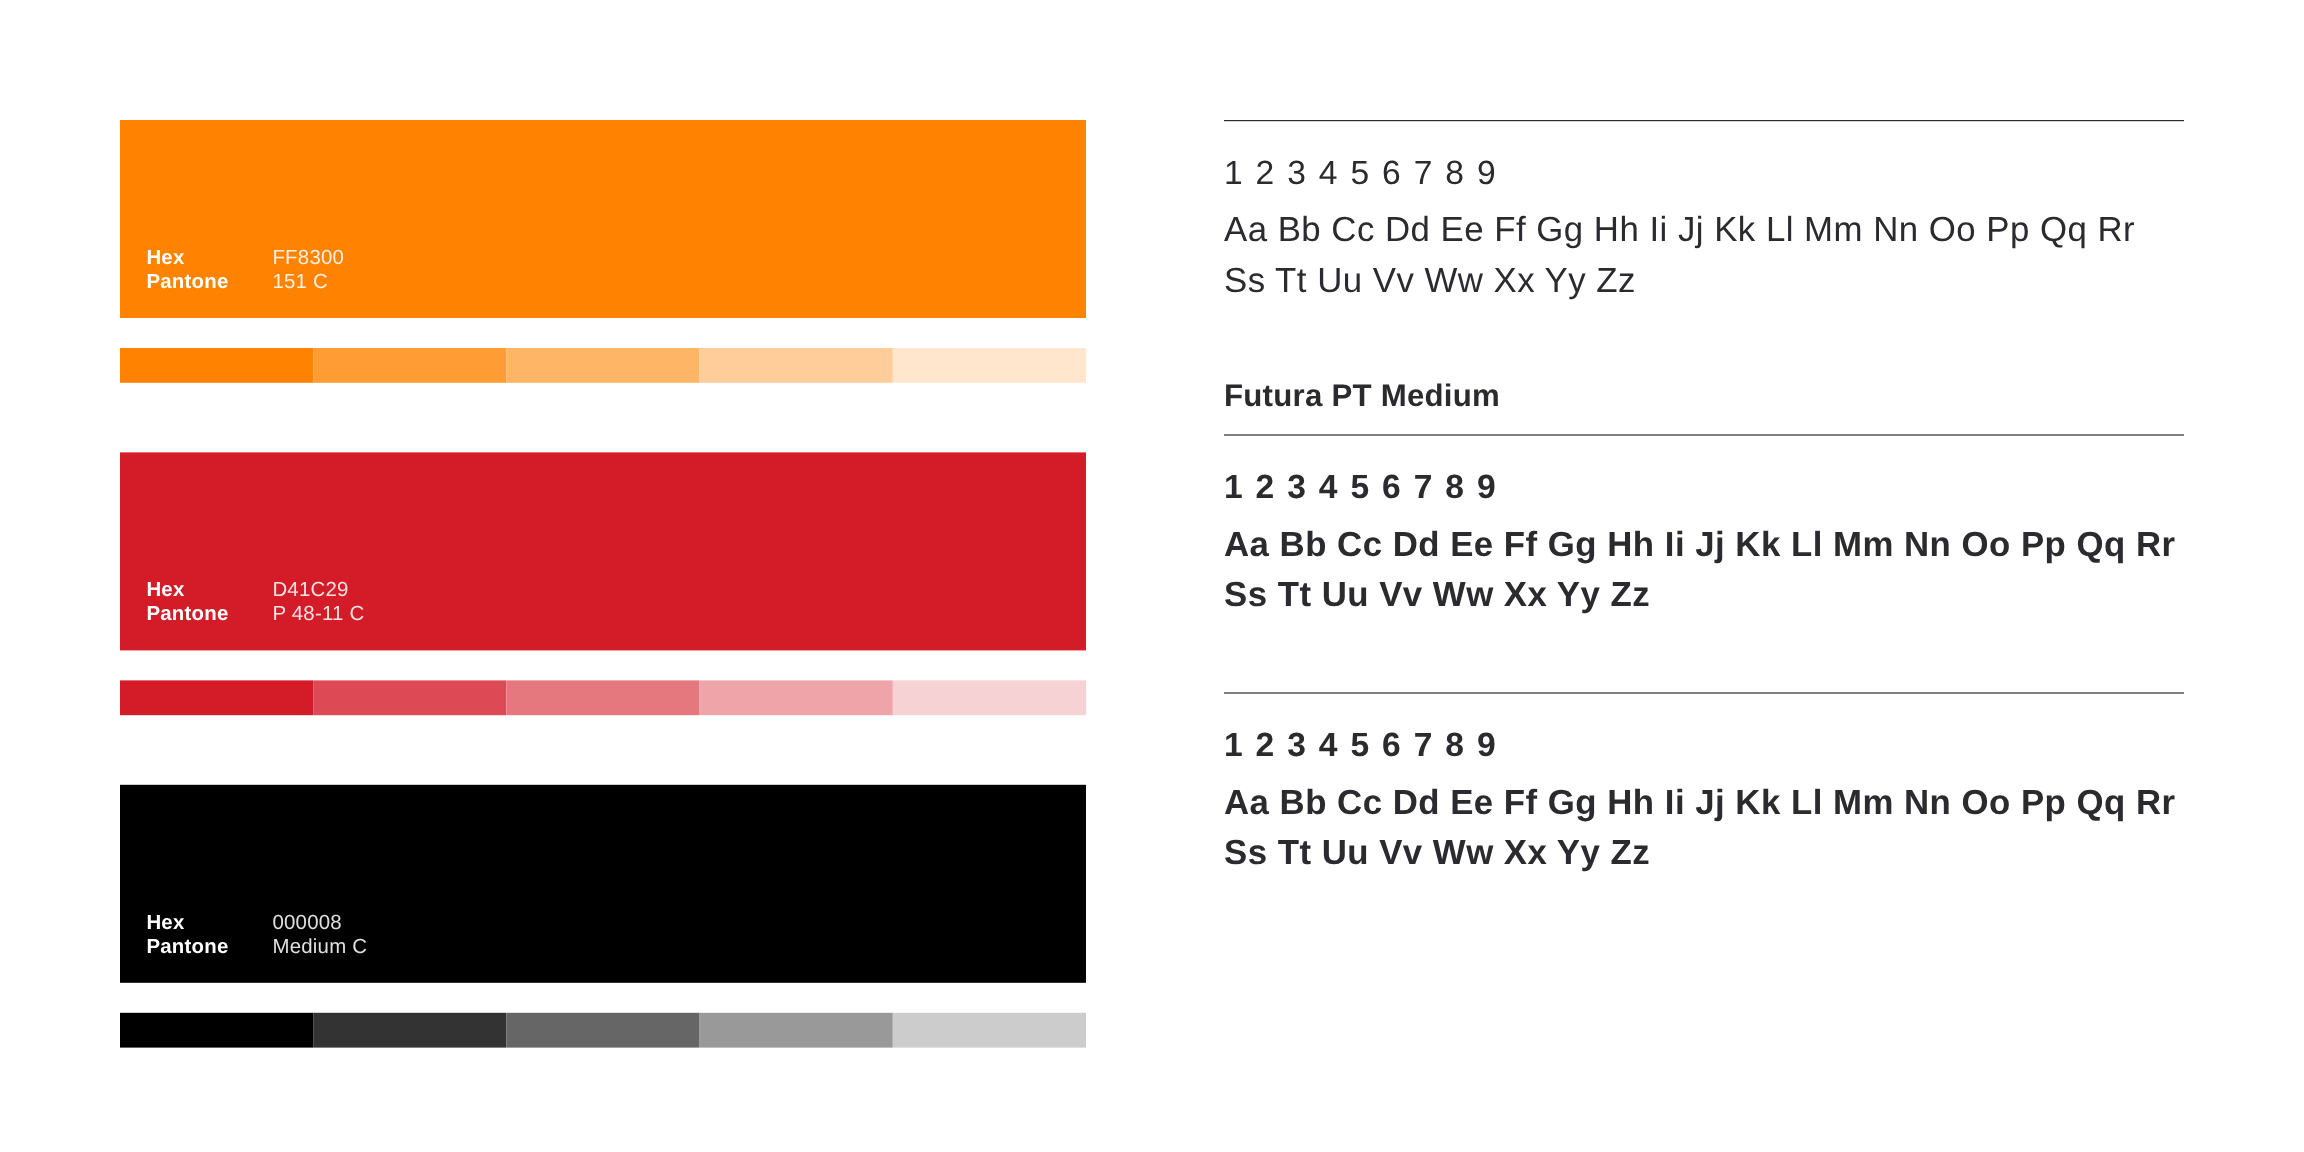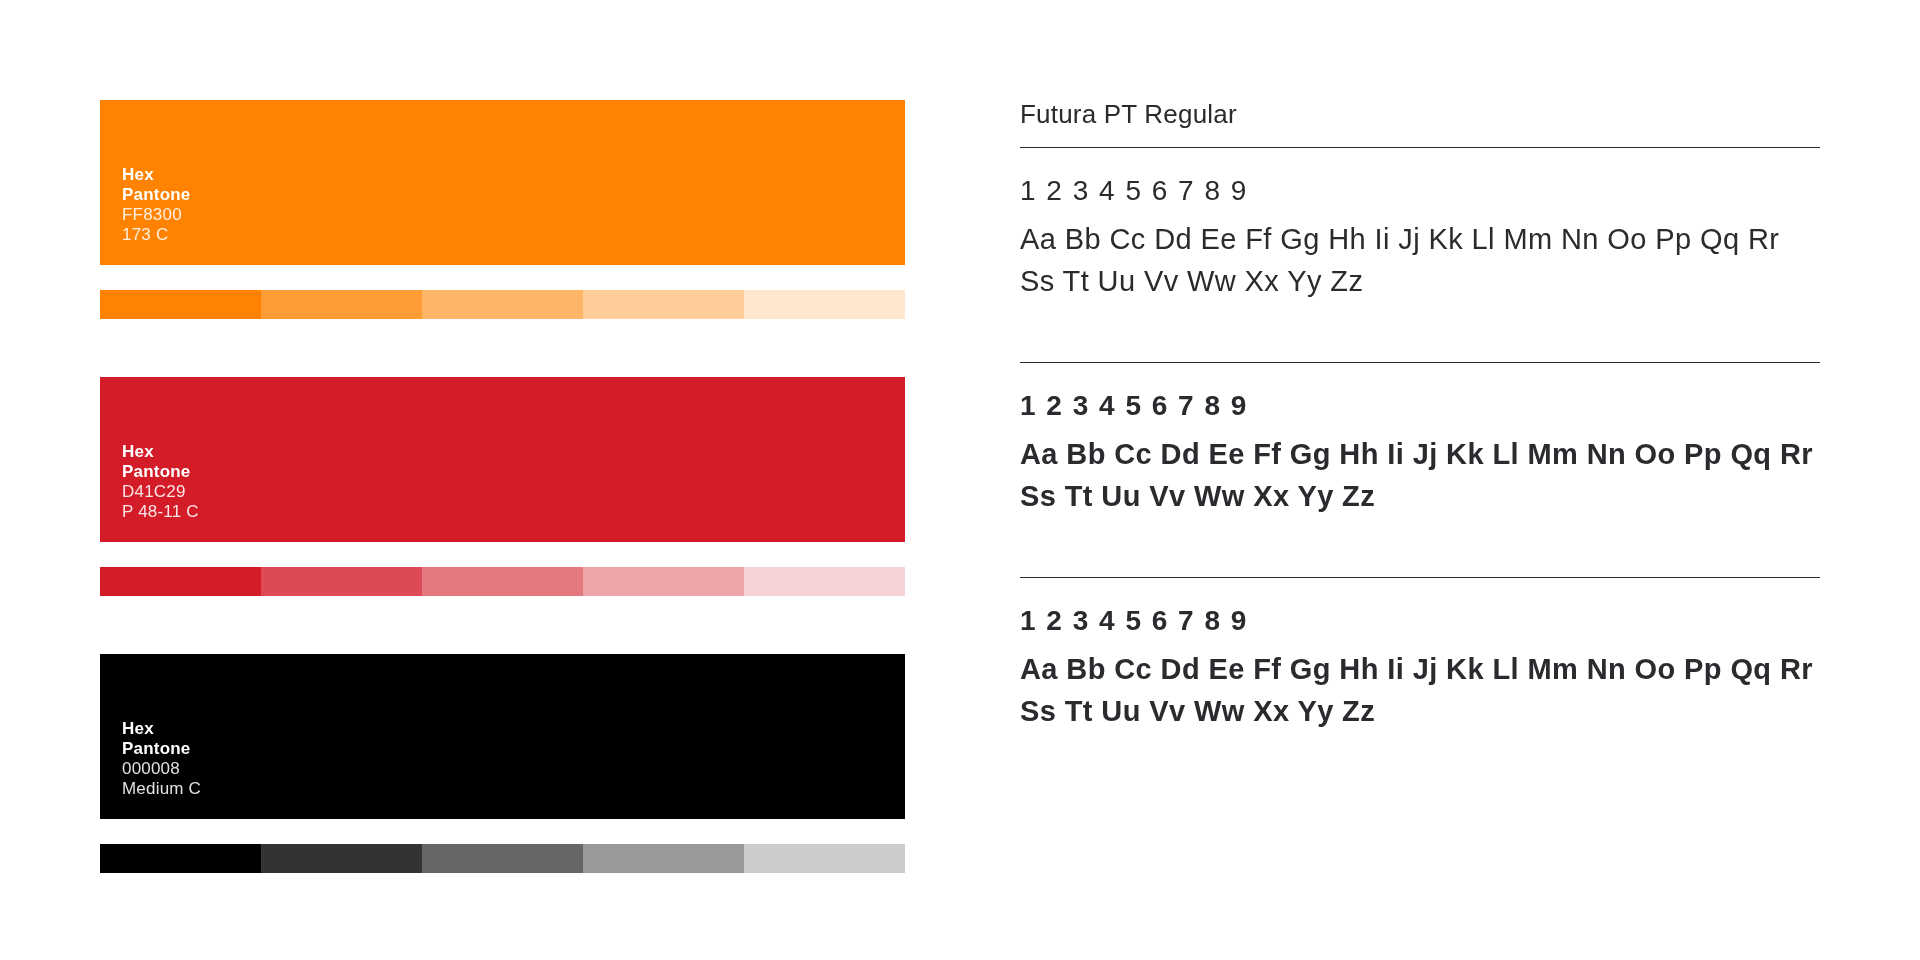--- a/index.html
+++ b/index.html
@@ -39,21 +39,20 @@
     box-sizing: border-box;
   }
   .swatch-info {
     position: absolute;
     left: 22px;
     bottom: 20px;
     display: flex;
     font-size: 17px;
     line-height: 20px;
     letter-spacing: 0.2px;
-    flex-direction: column;
   }
   .info-labels {
     width: 105px;
     font-weight: bold;
     color: #ffffff;
   }
   .info-values {
     color: rgba(255,255,255,0.88);
     font-weight: normal;
   }
@@ -126,21 +125,21 @@
 
     <div class="color-group">
       <div class="swatch" style="background:#FF8300;">
         <div class="swatch-info">
           <div class="info-labels">
             <div class="info-row">Hex</div>
             <div class="info-row">Pantone</div>
           </div>
           <div class="info-values">
             <div class="info-row">FF8300</div>
-            <div class="info-row">173 C</div>
+            <div class="info-row">151 C</div>
           </div>
         </div>
       </div>
       <div class="tints">
         <div class="tint" style="background:#FF8300;"></div>
         <div class="tint" style="background:#FF9C33;"></div>
         <div class="tint" style="background:#FFB566;"></div>
         <div class="tint" style="background:#FFCD99;"></div>
         <div class="tint" style="background:#FFE6CC;"></div>
       </div>
@@ -188,27 +187,27 @@
         <div class="tint" style="background:#999999;"></div>
         <div class="tint" style="background:#CCCCCC;"></div>
       </div>
     </div>
 
   </div>
 
   <div class="typography">
 
     <div class="type-block w-regular">
-      <div class="type-title">Futura PT Regular</div>
       <div class="type-rule"></div>
       <div class="type-numerals">1 2 3 4 5 6 7 8 9</div>
       <div class="type-alphabet">Aa Bb Cc Dd Ee Ff Gg Hh Ii Jj Kk Ll Mm Nn Oo Pp Qq Rr Ss Tt Uu Vv Ww Xx Yy Zz</div>
     </div>
 
     <div class="type-block w-medium">
+      <div class="type-title">Futura PT Medium</div>
       <div class="type-rule"></div>
       <div class="type-numerals">1 2 3 4 5 6 7 8 9</div>
       <div class="type-alphabet">Aa Bb Cc Dd Ee Ff Gg Hh Ii Jj Kk Ll Mm Nn Oo Pp Qq Rr Ss Tt Uu Vv Ww Xx Yy Zz</div>
     </div>
 
     <div class="type-block w-bold">
       <div class="type-rule"></div>
       <div class="type-numerals">1 2 3 4 5 6 7 8 9</div>
       <div class="type-alphabet">Aa Bb Cc Dd Ee Ff Gg Hh Ii Jj Kk Ll Mm Nn Oo Pp Qq Rr Ss Tt Uu Vv Ww Xx Yy Zz</div>
     </div>

